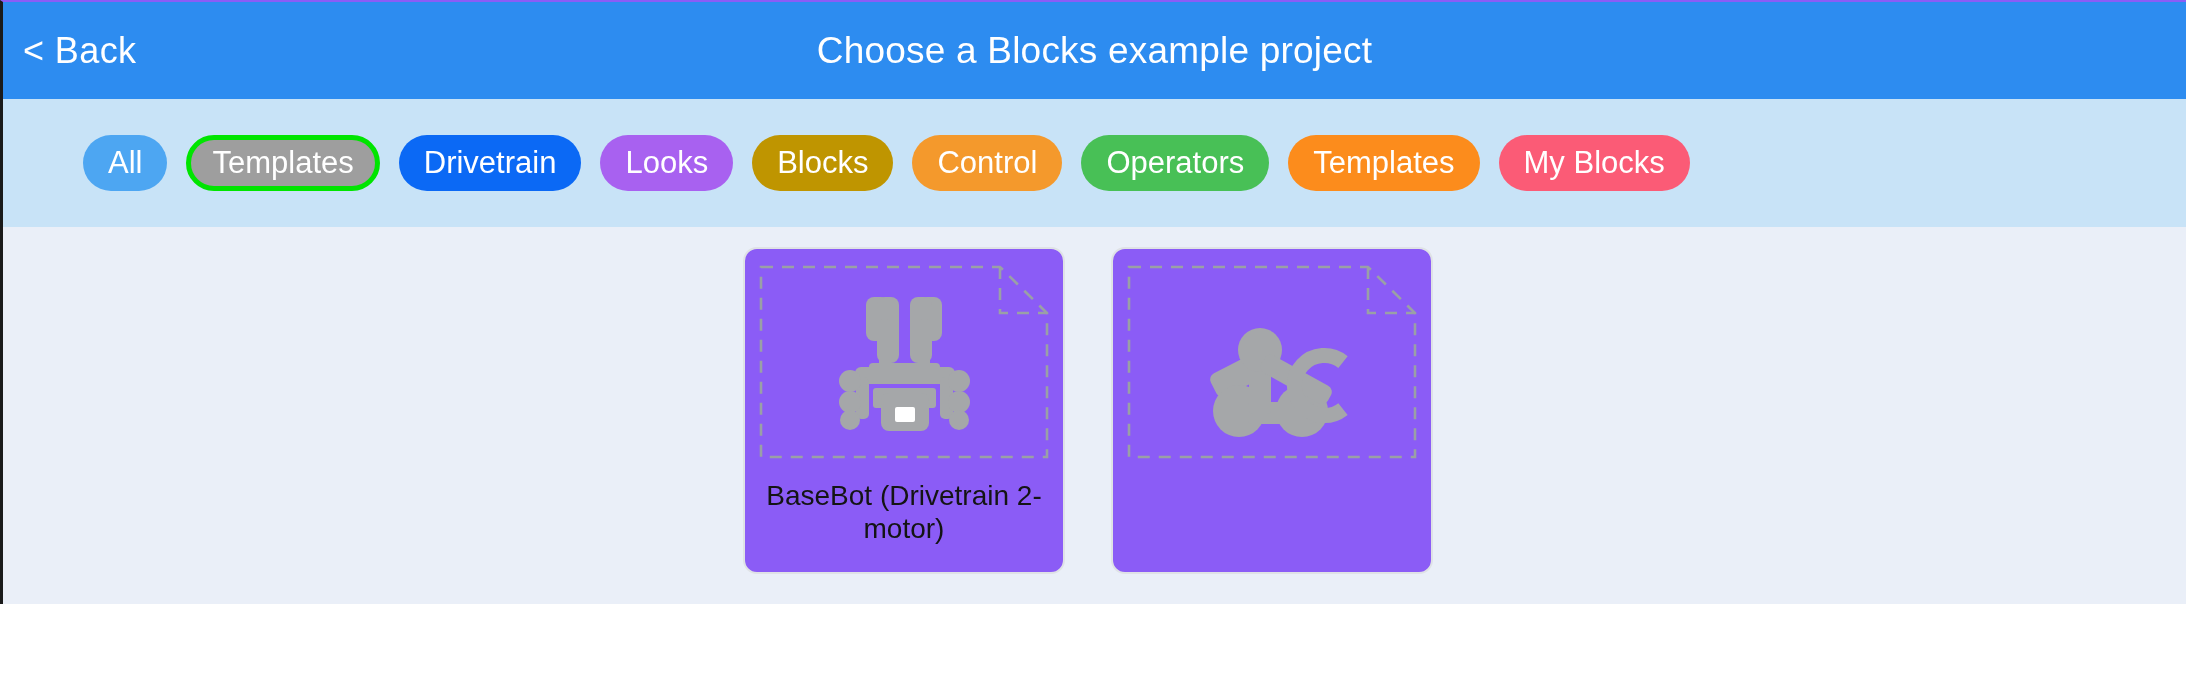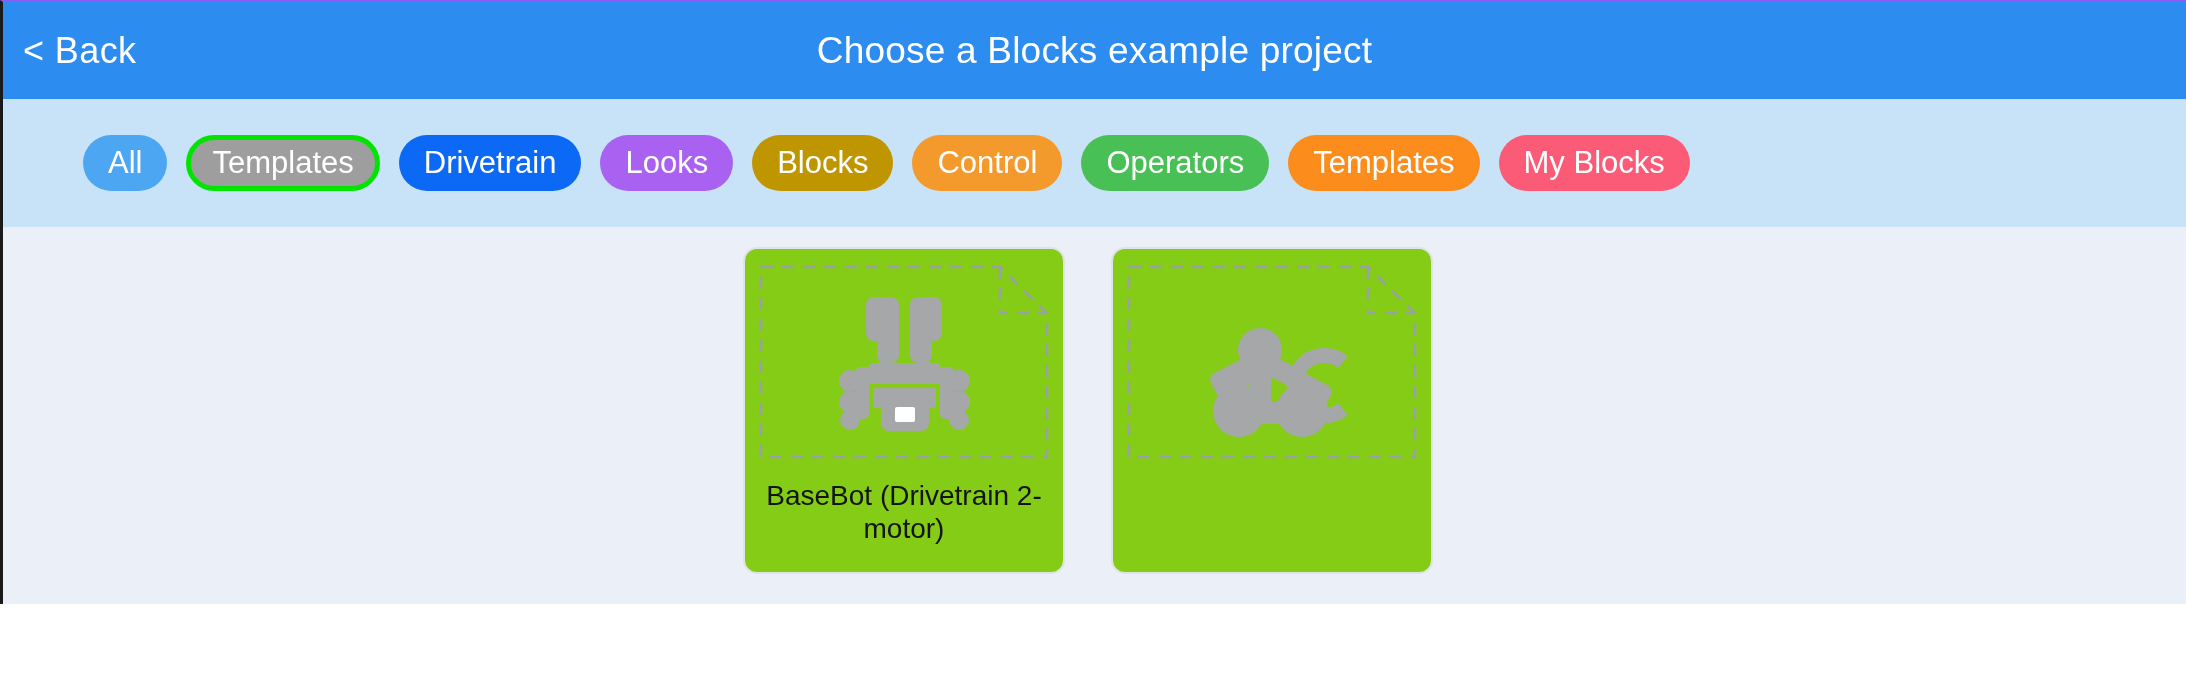--- a/index.html
+++ b/index.html
@@ -97,21 +97,21 @@
   .card-grid {
     position: absolute;
     left: 740px;
     top: 20px;
     display: flex;
     gap: 46px;
   }
   .project-card {
     width: 322px;
     height: 327px;
-    background: #84cc16;
+    background: #8b5cf6;
     border: 2px solid #dfe2e6;
     border-radius: 14px;
     box-sizing: border-box;
     display: flex;
     flex-direction: column;
     align-items: center;
     cursor: pointer;
   }
   .thumb {
     width: 298px;

